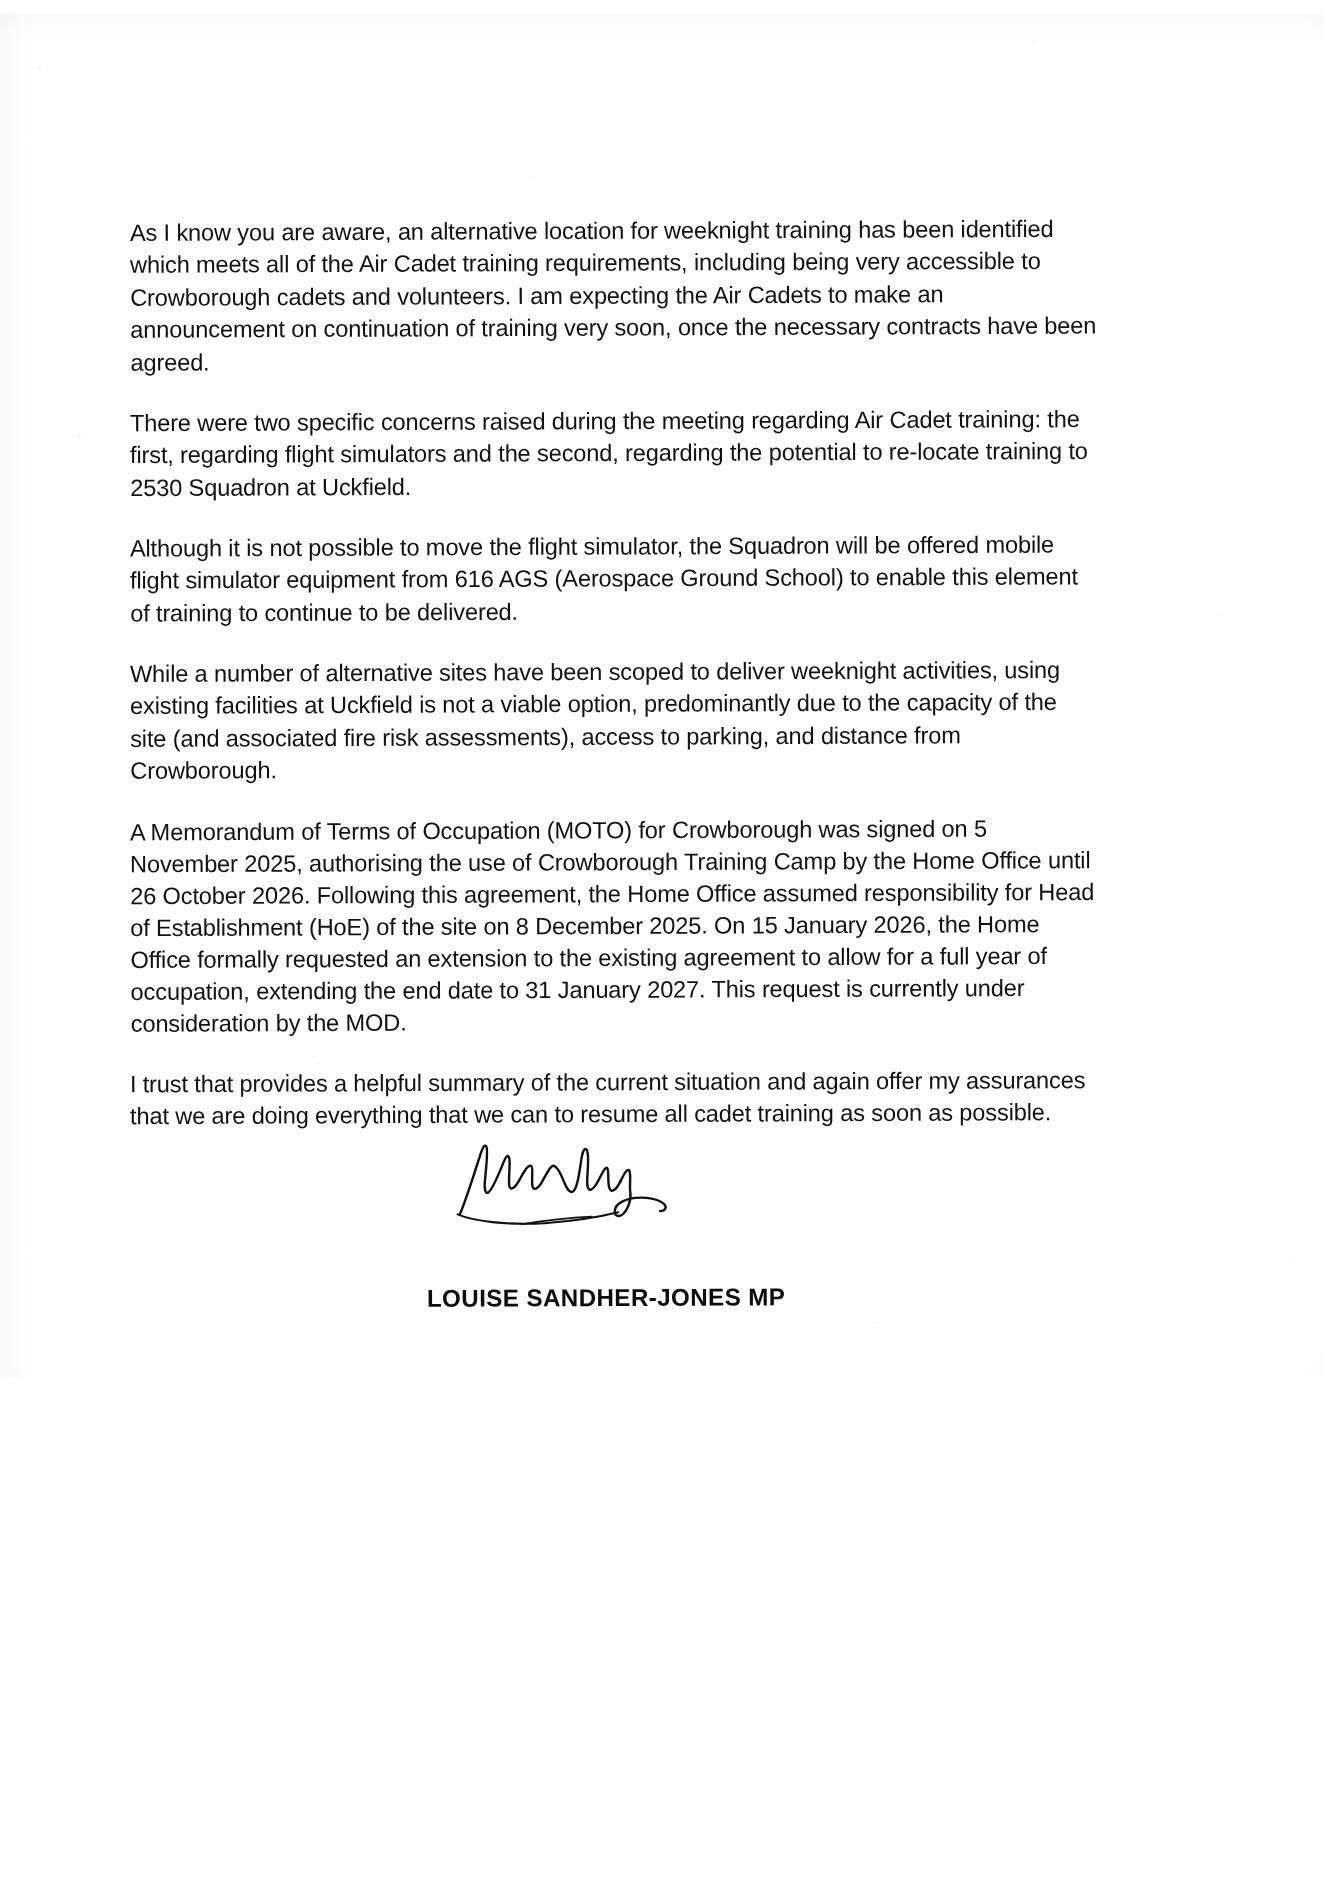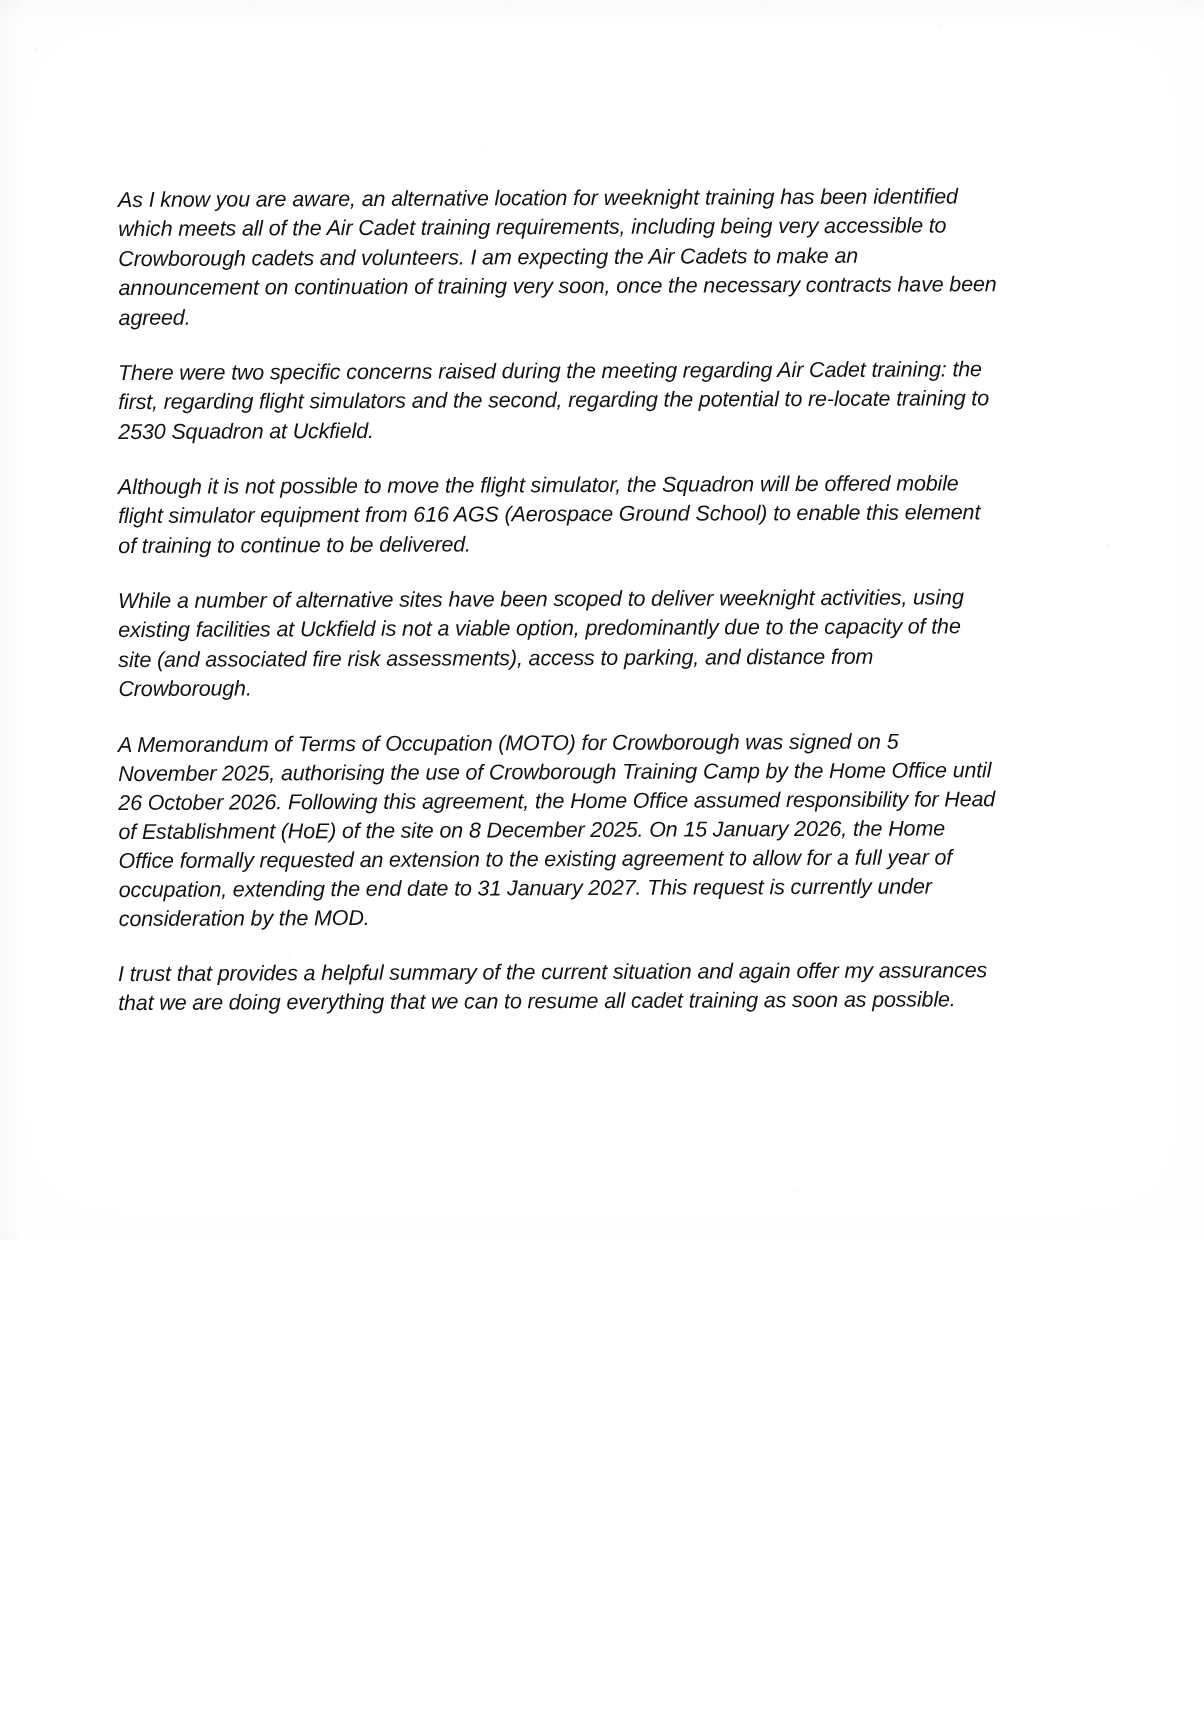--- a/index.html
+++ b/index.html
@@ -6,26 +6,25 @@
   html, body {
     margin: 0;
     padding: 0;
     background: #ffffff;
   }
 
   .page {
     position: relative;
     width: 1204px;
     height: 1240px;
-    margin: 0 auto;
+    margin: 12px auto;
     background: #ffffff;
     overflow: hidden;
     
     box-shadow: inset 0 0 120px rgba(0,0,0,0.012);
-    font-style: italic;
   }
 
   
   .scan-grain {
     position: absolute;
     inset: 0;
     pointer-events: none;
     background:
       radial-gradient(circle at 3% 4%, rgba(0,0,0,0.030) 0 1.2px, rgba(0,0,0,0) 2px),
       radial-gradient(circle at 78% 2%, rgba(0,0,0,0.028) 0 1.1px, rgba(0,0,0,0) 2px),
@@ -100,14 +99,29 @@
 
   <div class="letter-body">
     <p class="para">As I know you are aware, an alternative location for weeknight training has been identified which meets all of the Air Cadet training requirements, including being very accessible to Crowborough cadets and volunteers. I am expecting the Air Cadets to make an announcement on continuation of training very soon, once the necessary contracts have been agreed.</p>
     <p class="para">There were two specific concerns raised during the meeting regarding Air Cadet training: the first, regarding flight simulators and the second, regarding the potential to re-locate training to 2530 Squadron at Uckfield.</p>
     <p class="para">Although it is not possible to move the flight simulator, the Squadron will be offered mobile flight simulator equipment from 616 AGS (Aerospace Ground School) to enable this element of training to continue to be delivered.</p>
     <p class="para">While a number of alternative sites have been scoped to deliver weeknight activities, using existing facilities at Uckfield is not a viable option, predominantly due to the capacity of the site (and associated fire risk assessments), access to parking, and distance from Crowborough.</p>
     <p class="para dense">A Memorandum of Terms of Occupation (MOTO) for Crowborough was signed on 5 November 2025, authorising the use of Crowborough Training Camp by the Home Office until 26 October 2026. Following this agreement, the Home Office assumed responsibility for Head of Establishment (HoE) of the site on 8 December 2025. On 15 January 2026, the Home Office formally requested an extension to the existing agreement to allow for a full year of occupation, extending the end date to 31 January 2027. This request is currently under consideration by the MOD.</p>
     <p class="para">I trust that provides a helpful summary of the current situation and again offer my assurances that we are doing everything that we can to resume all cadet training as soon as possible.</p>
   </div>
 
+  <div class="signature-block">
+
+    <div class="signature-mark">
+      <svg viewBox="0 0 230 96" xmlns="http://www.w3.org/2000/svg" fill="none" stroke="#111111" stroke-linecap="round" stroke-linejoin="round">
+        <path d="M18 86 C24 72, 30 52, 36 34 C38 27, 40 22, 42 24 C44 27, 42 42, 41 54 C40 62, 41 68, 44 66 C48 63, 54 48, 58 38 C60 33, 62 31, 63 35 C64 42, 62 54, 63 60 C64 65, 68 62, 72 55 C76 48, 80 40, 83 42 C85 44, 83 54, 84 60 C85 65, 89 63, 93 56 C97 49, 101 40, 104 42" stroke-width="2.2"></path>
+        <path d="M104 42 C108 44, 110 50, 113 57 C116 64, 119 68, 122 64 C126 59, 127 44, 129 33 C130 27, 133 24, 134 29 C136 37, 133 52, 134 60 C135 66, 139 64, 143 57 C147 50, 150 42, 152 44 C154 47, 152 57, 154 62 C156 67, 160 64, 164 56" stroke-width="2.2"></path>
+        <path d="M164 56 C167 50, 170 44, 172 46 C174 49, 172 60, 173 66 C174 72, 171 82, 166 86 C162 89, 158 87, 159 82 C160 76, 168 72, 178 71 C188 70, 198 72, 203 76 C207 79, 205 83, 200 83" stroke-width="2.2"></path>
+        <path d="M16 86 C30 92, 60 96, 95 94 C122 92, 146 88, 162 84" stroke-width="1.9"></path>
+        <path d="M74 95 C92 92, 116 89, 138 88" stroke-width="1.5"></path>
+      </svg>
+    </div>
+
+    <div class="signer-name">LOUISE SANDHER-JONES MP</div>
+
+  </div>
 
 </div>
 
 </body></html>

